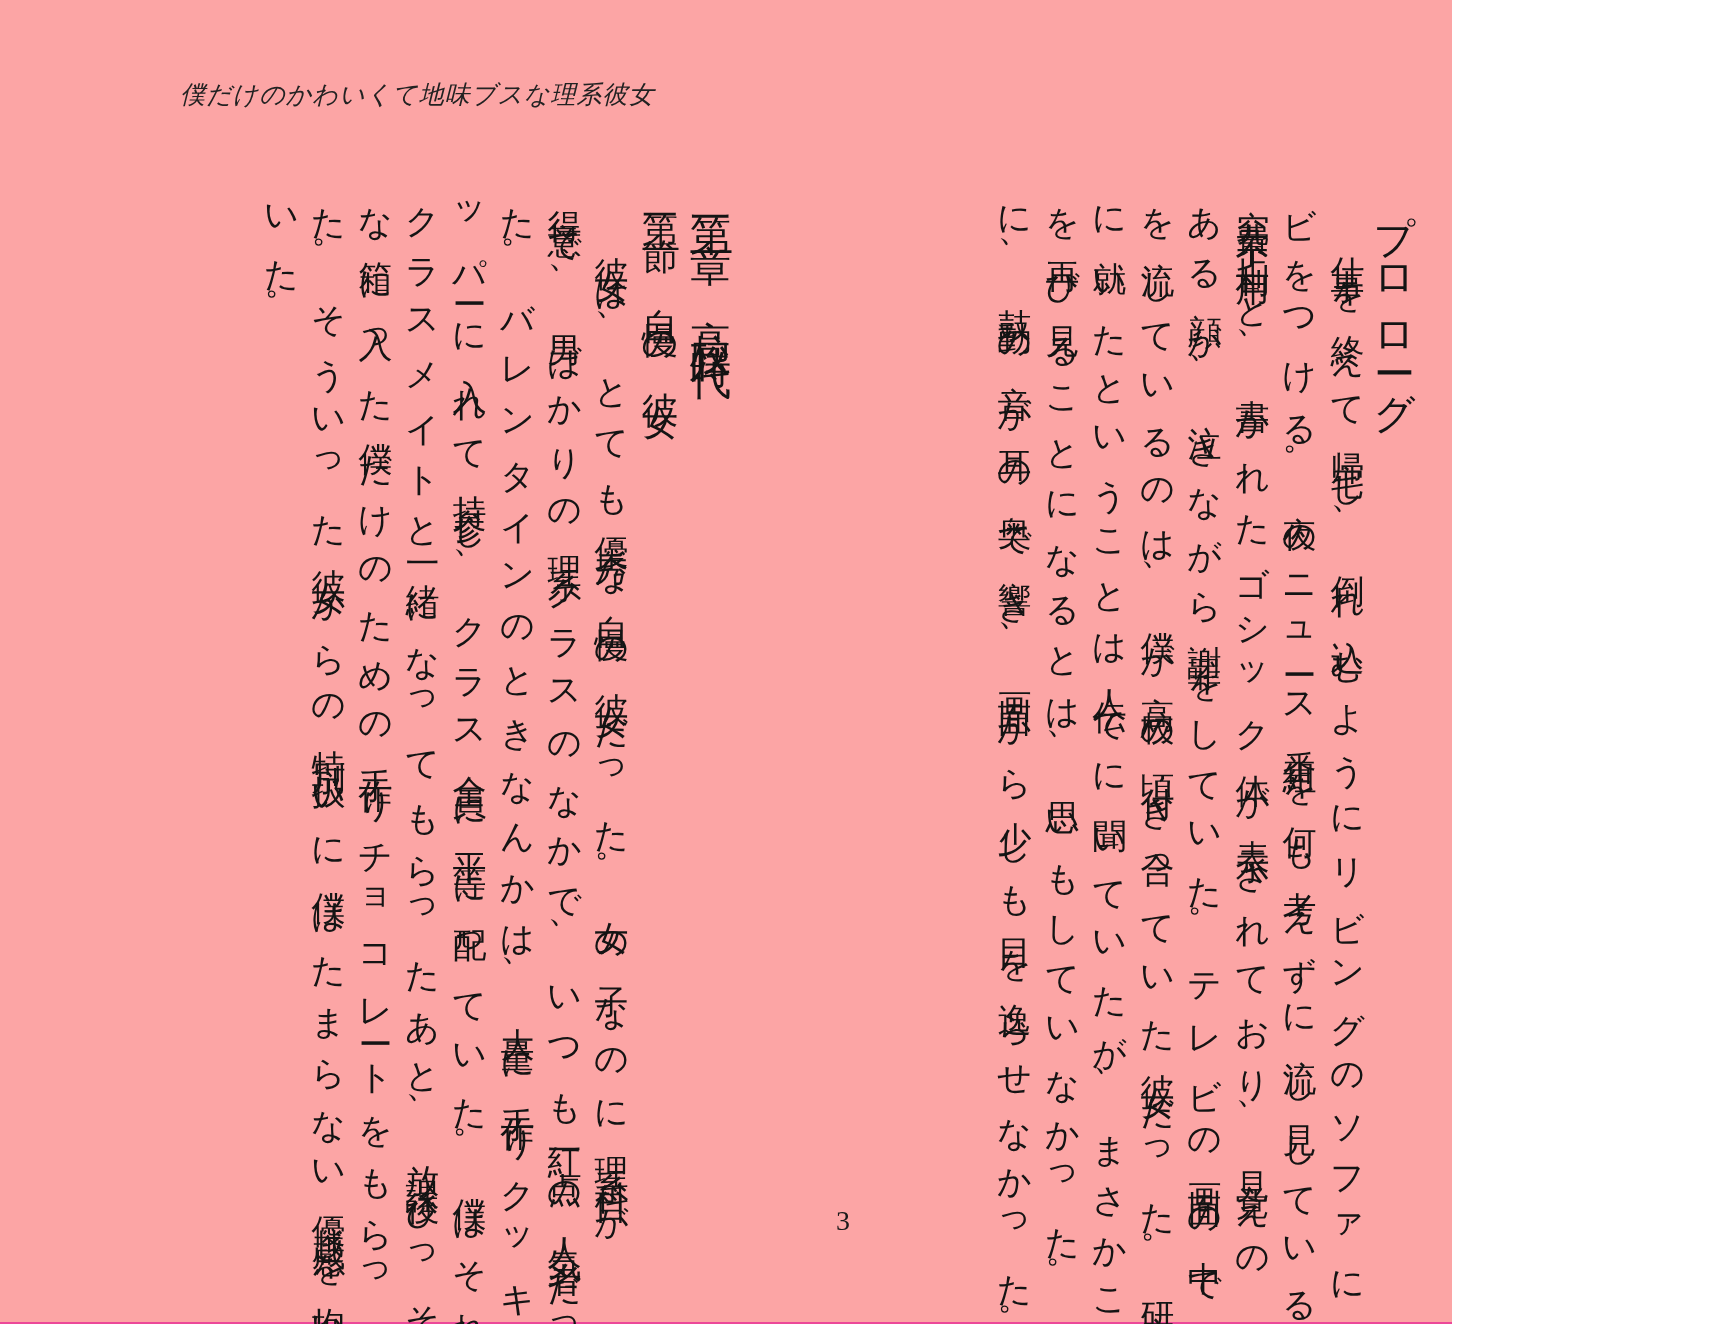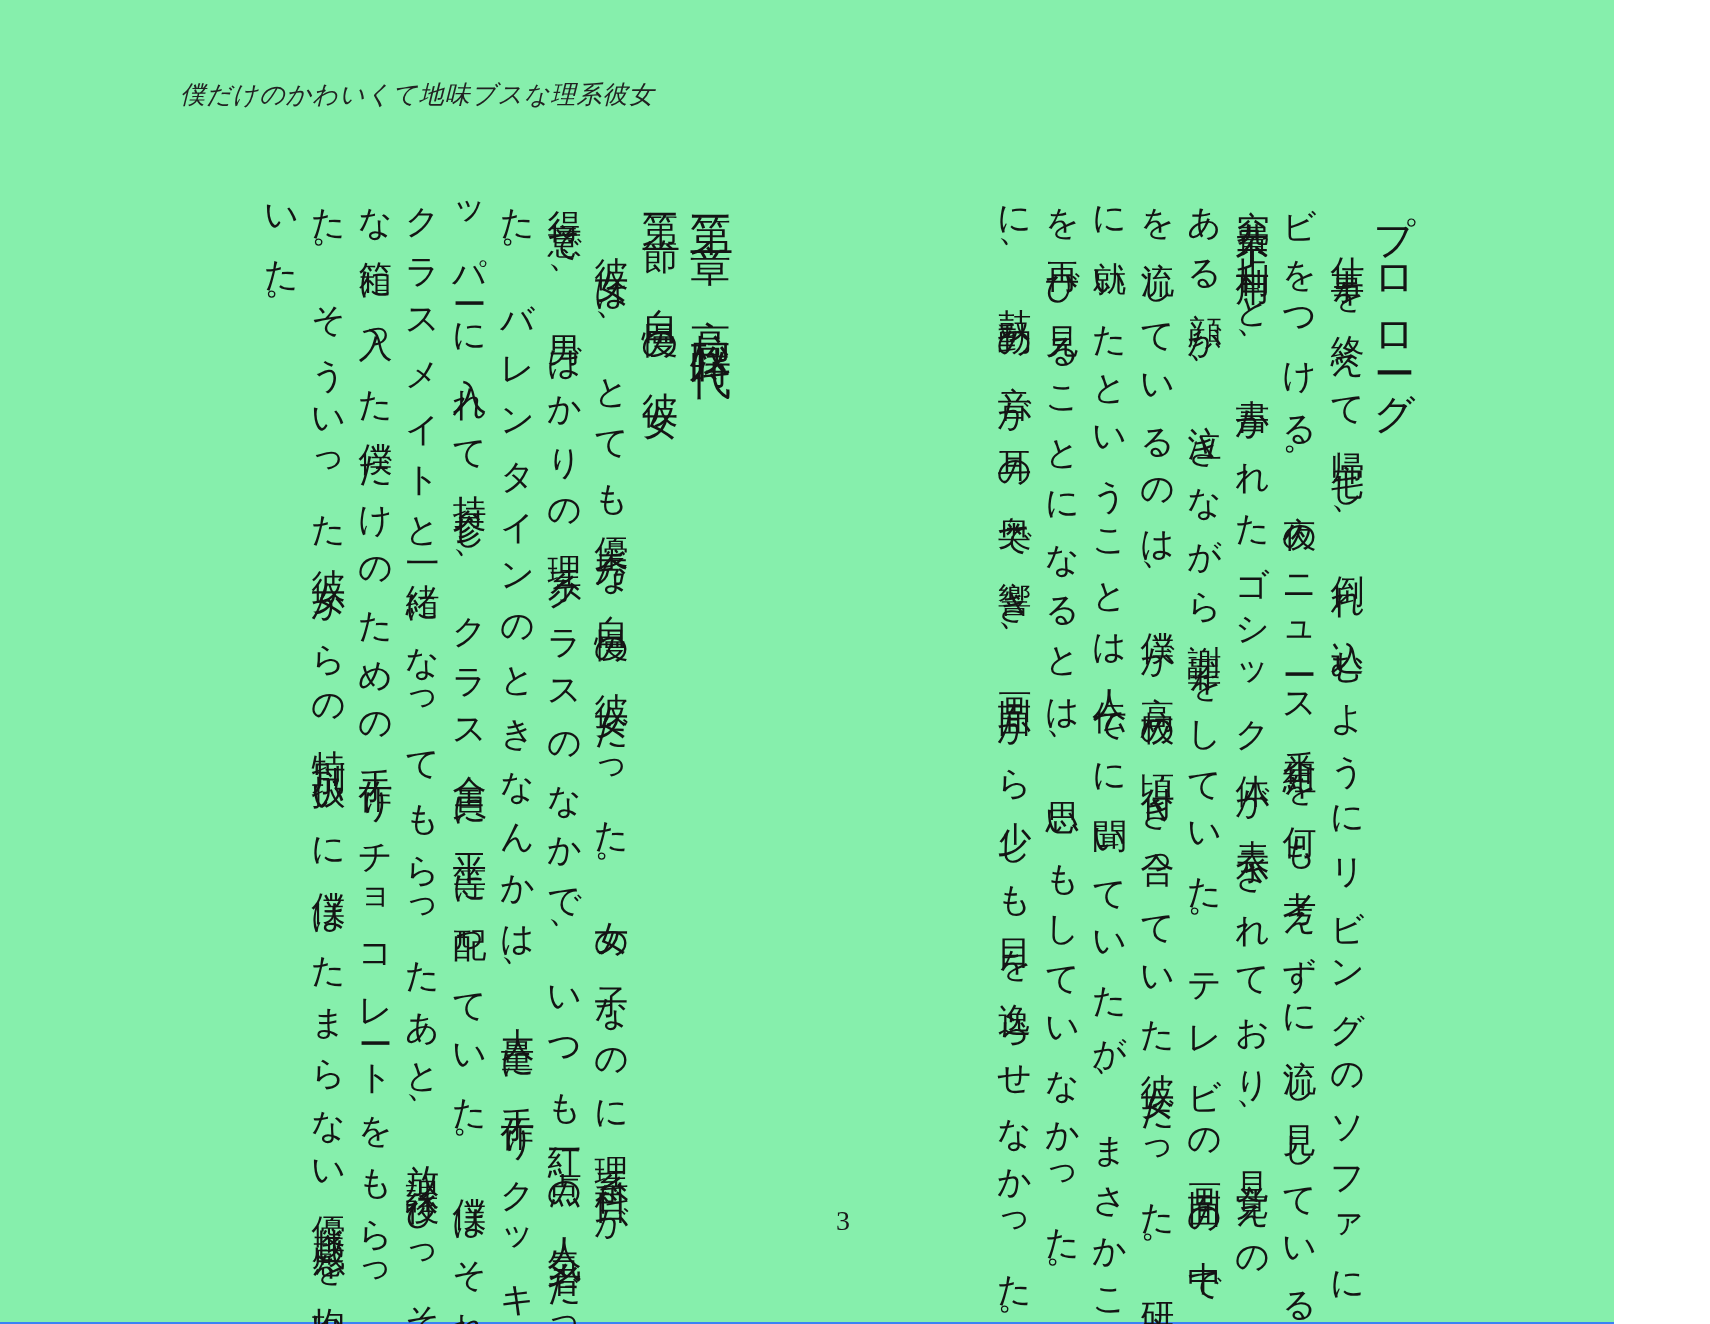--- a/index.html
+++ b/index.html
@@ -11,24 +11,24 @@
       width: 1710px;
       height: 1324px;
       position: relative;
       overflow: hidden;
       color: #111111;
       font-family: "DejaVu Serif", "Liberation Serif", serif;
     }
     .page {
       position: absolute;
       left: 0; top: 0;
-      width: 1614px;
+      width: 1452px;
       height: 1322px;
-      background: #86efac;
-      border-bottom: 2px solid #3b82f6;
+      background: #fca5a5;
+      border-bottom: 2px solid #ec4899;
     }
     .running-header {
       position: absolute;
       left: 180px;
       top: 78px;
       font-size: 25px;
       font-style: italic;
       letter-spacing: 1px;
       color: #222222;
       white-space: nowrap;

